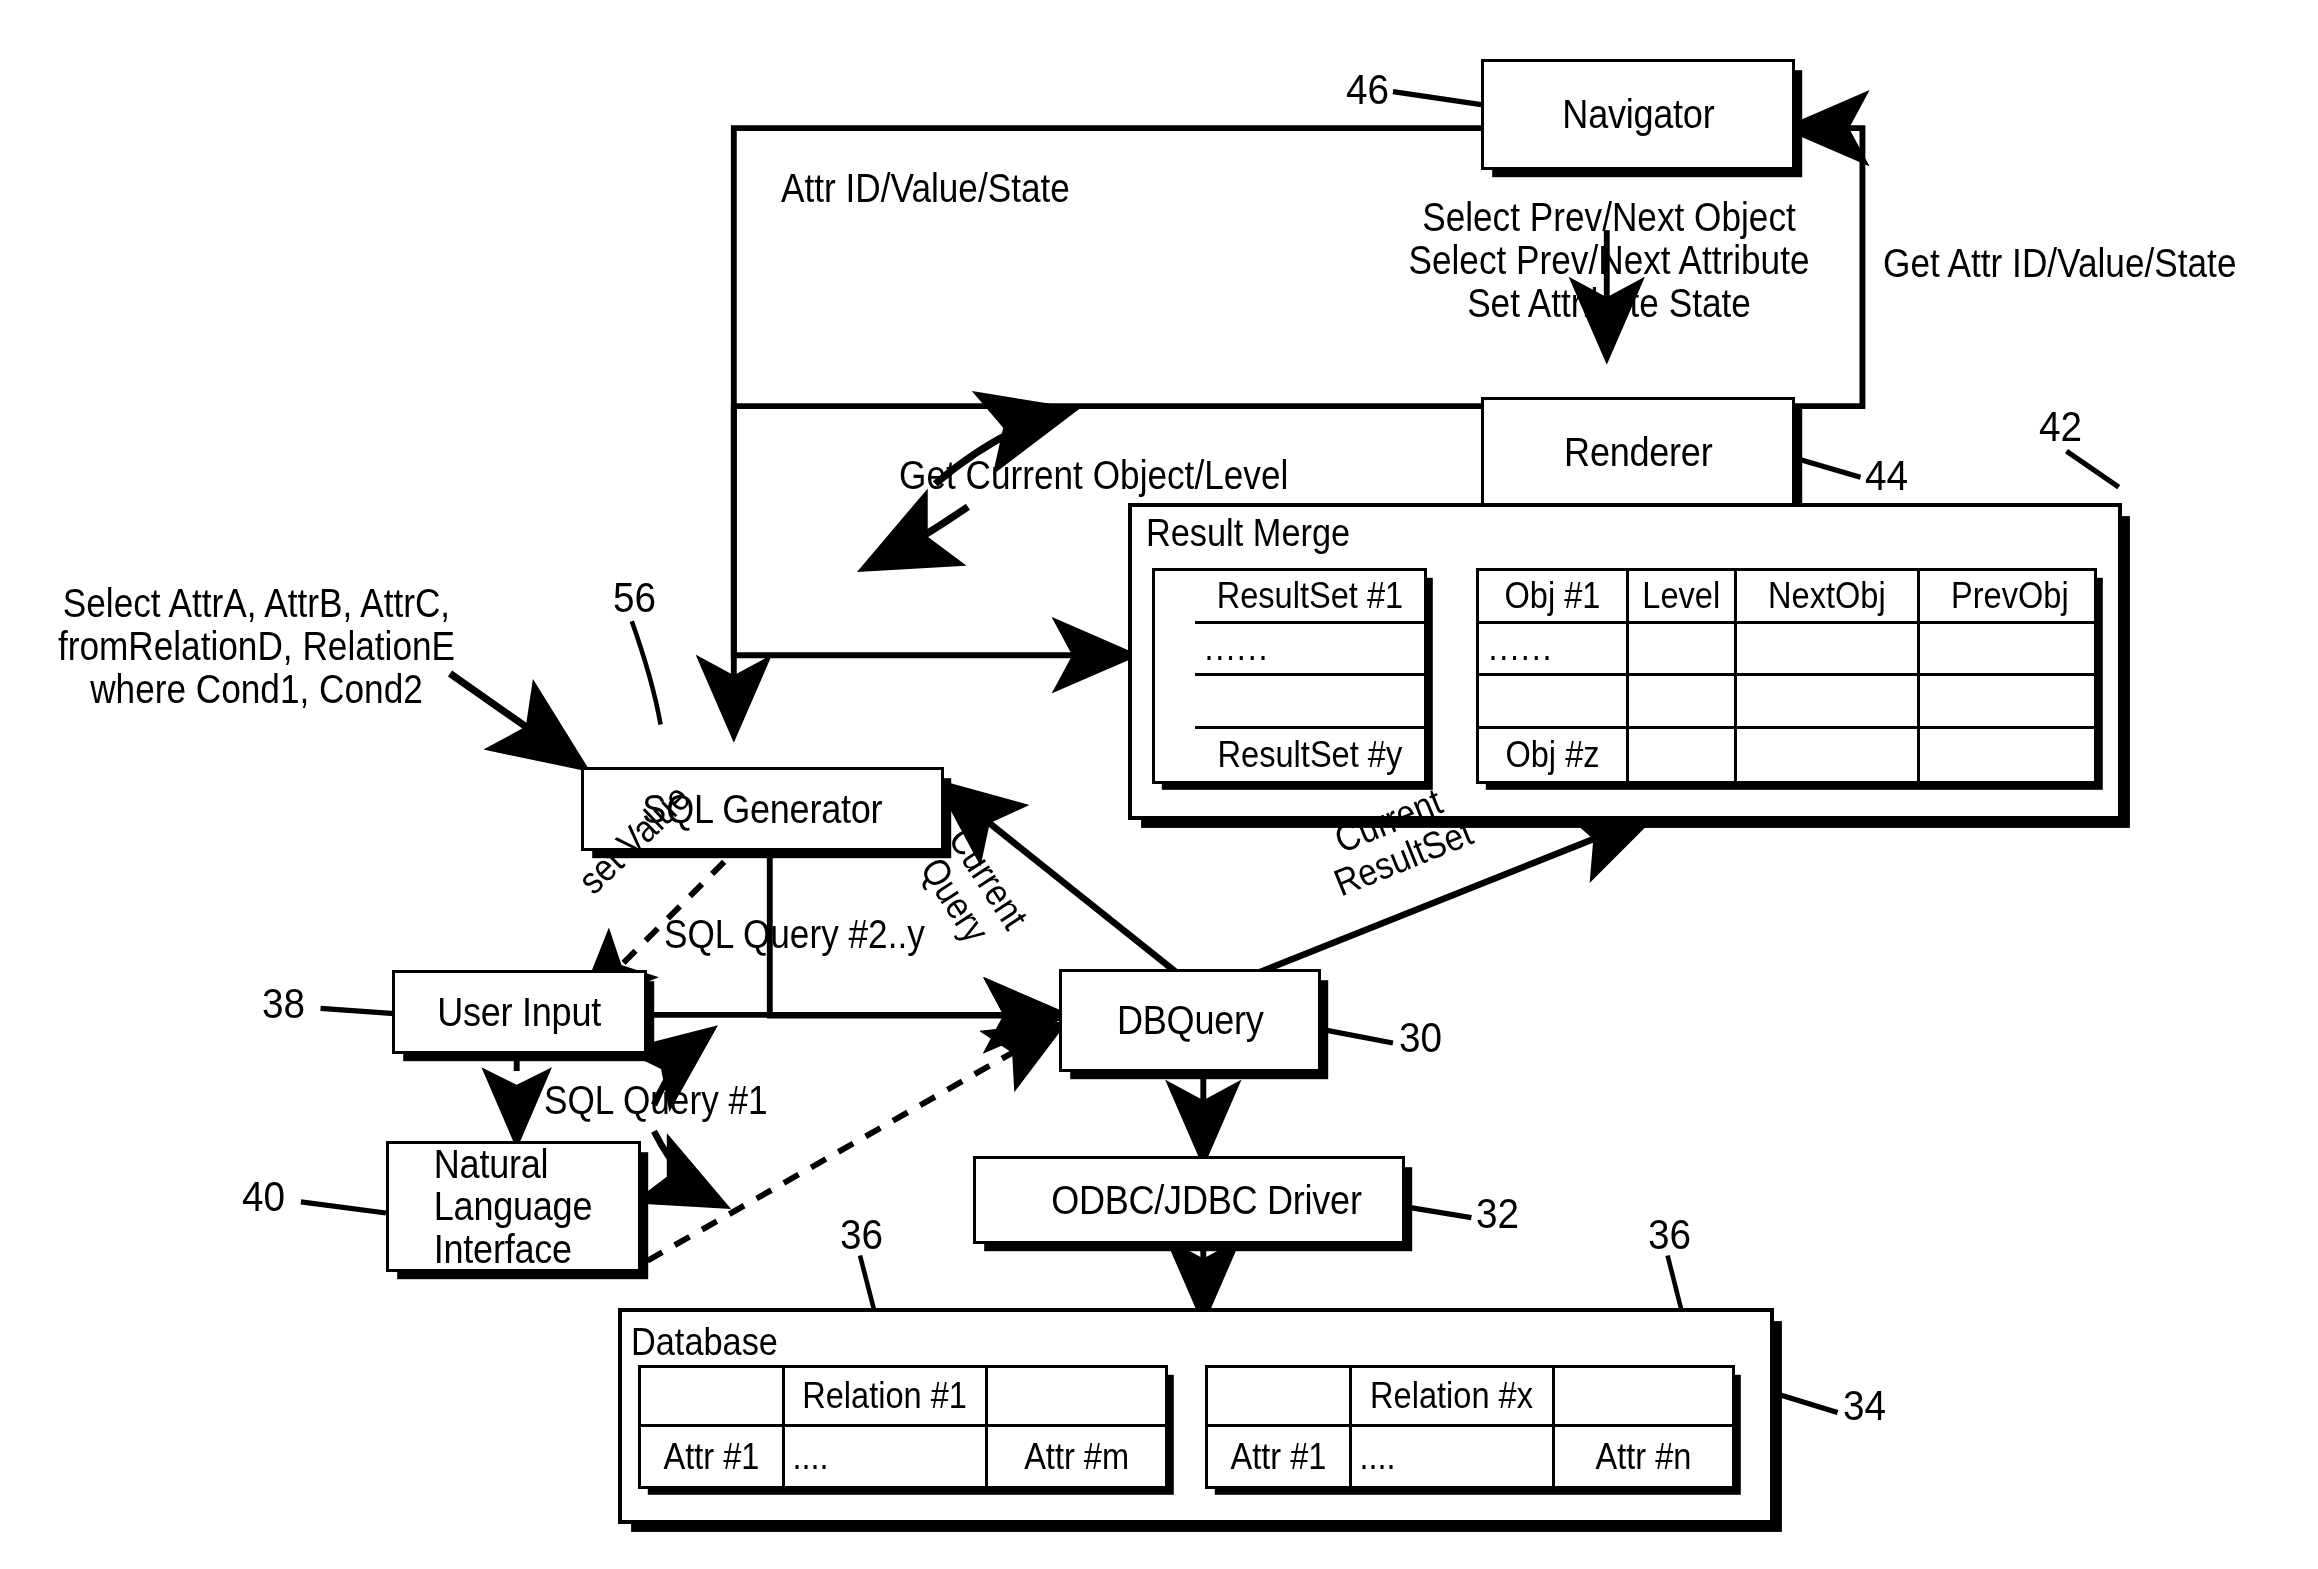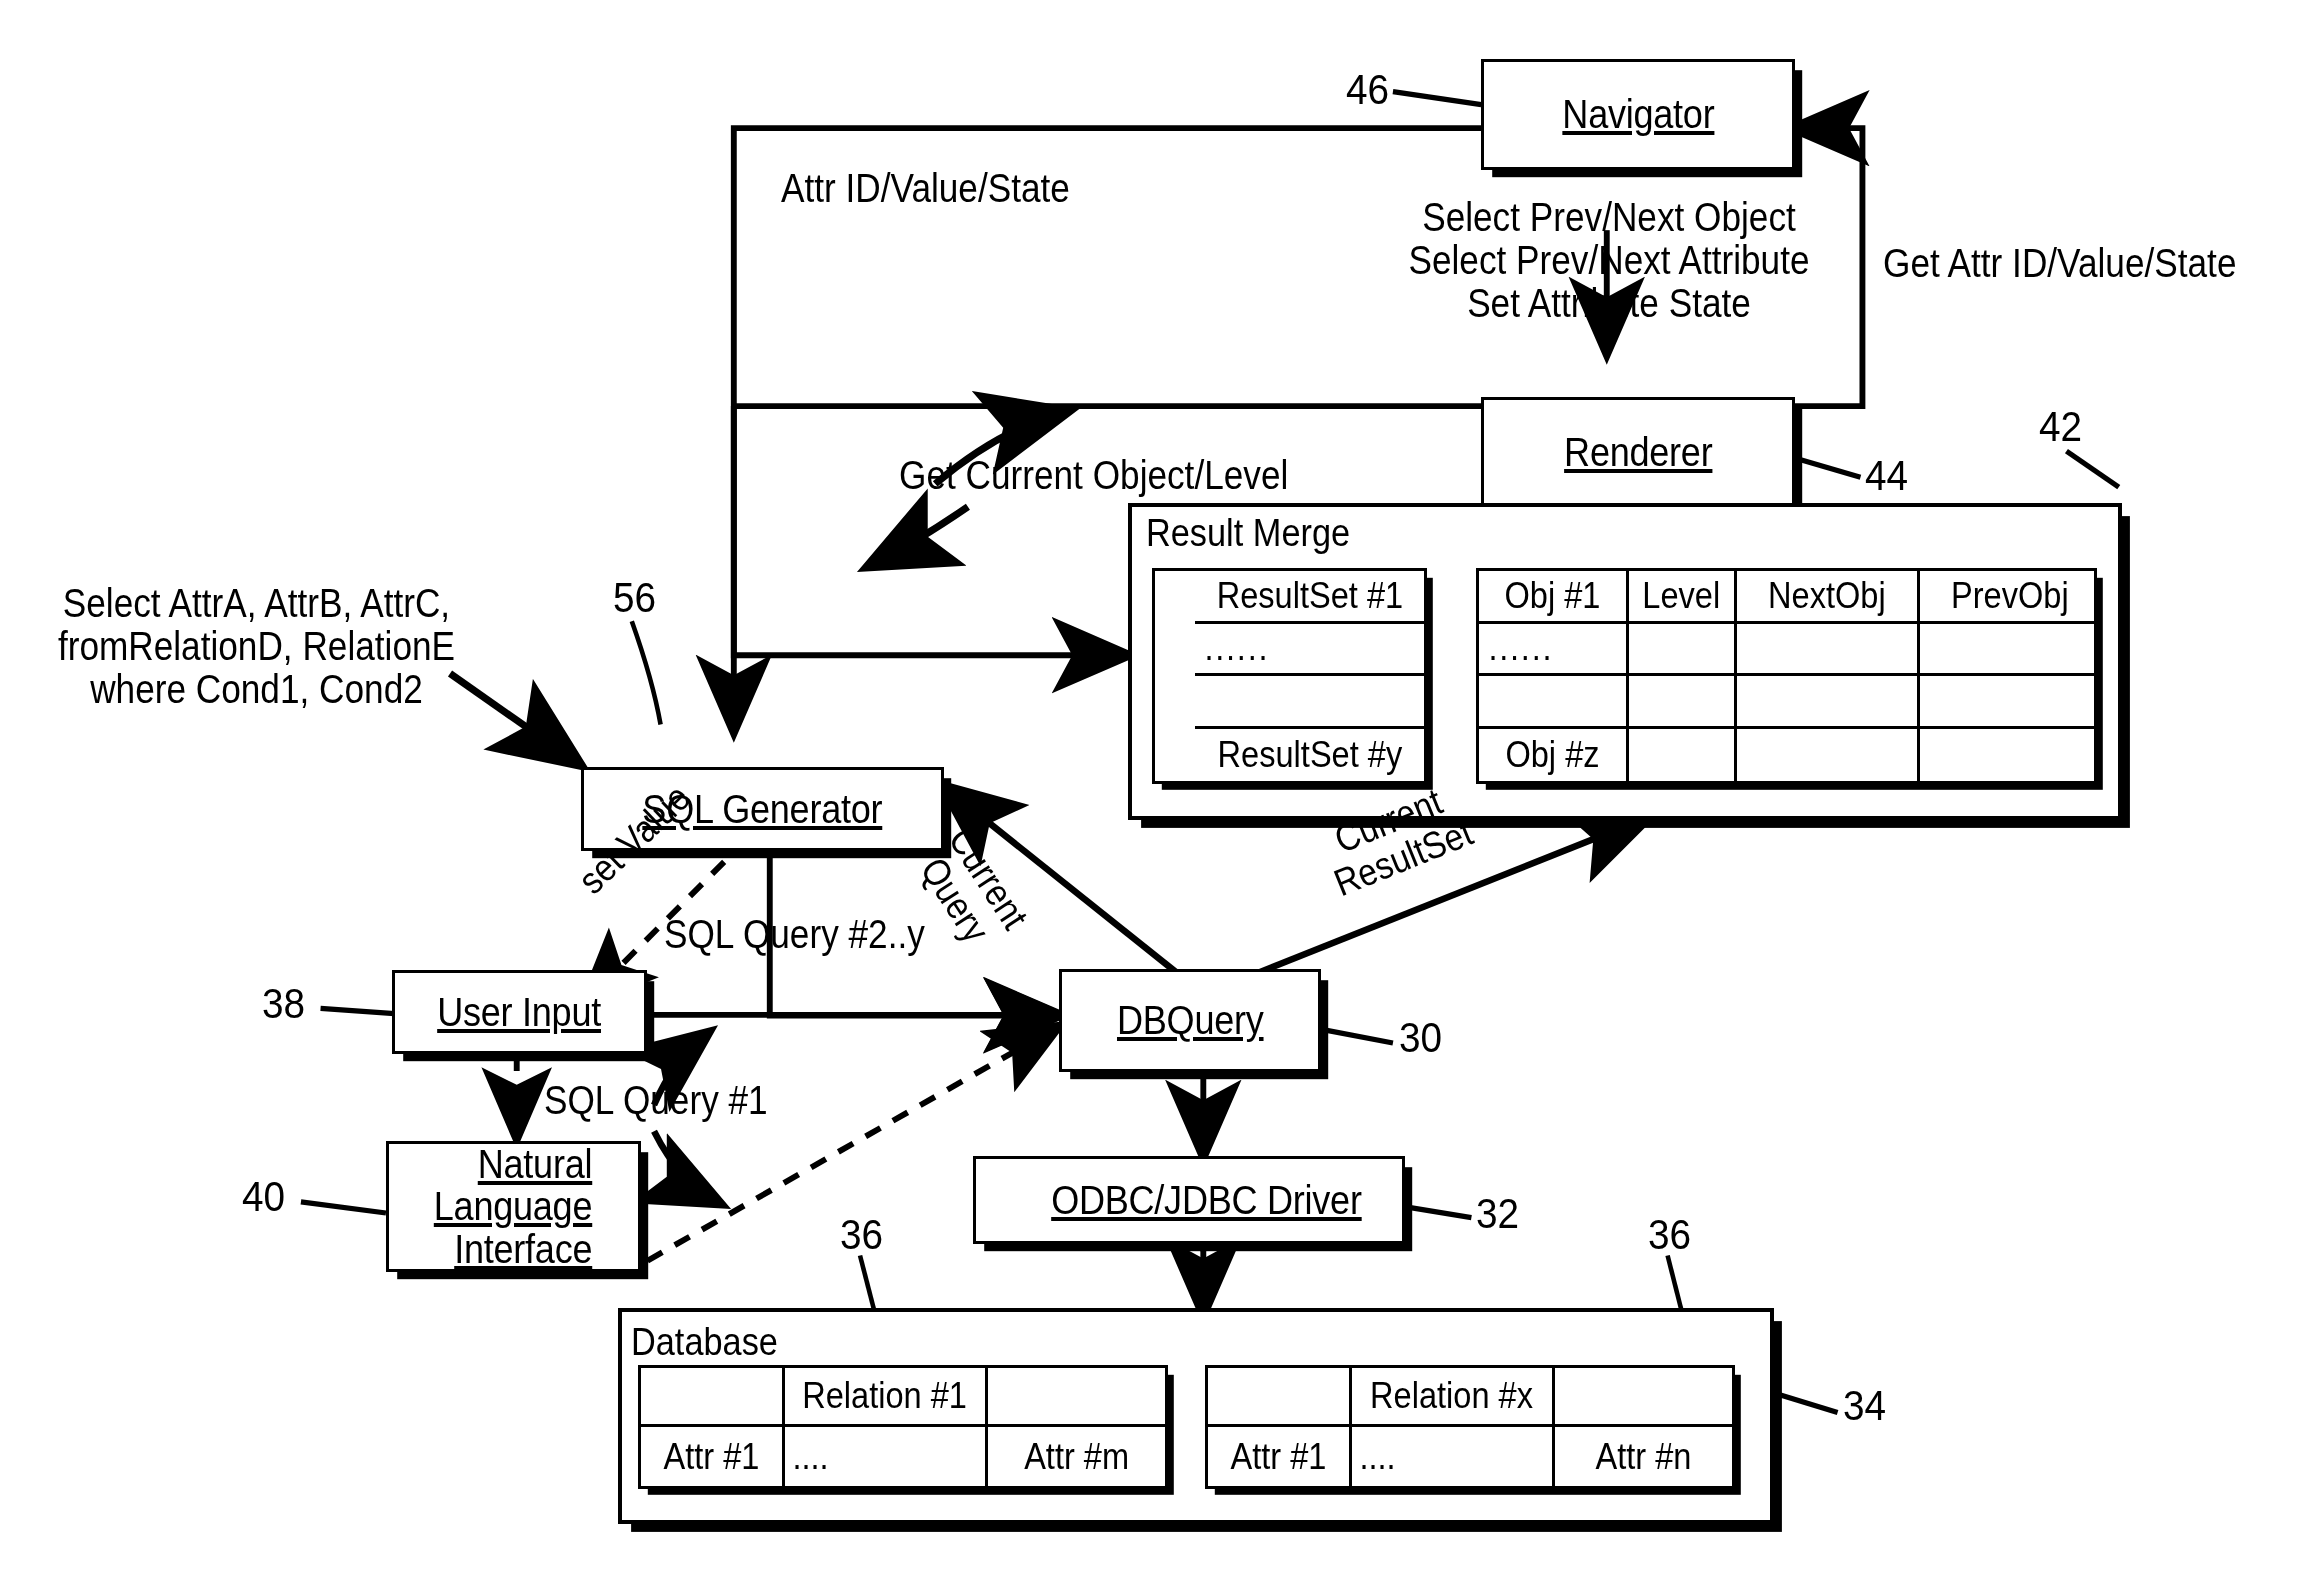--- a/index.html
+++ b/index.html
@@ -25,23 +25,22 @@
   
   .box {
     position: absolute;
     box-sizing: border-box;
     background: #fff;
     border: 3.9px solid #000;
     box-shadow: 9.2px 9.2px 0 -2px #000;
     display: flex;
     align-items: center;
     justify-content: center;
-    text-align: right;
+    text-align: left;
     line-height: 1.04;
-    text-decoration: underline;
   }
   .box span { display: block; }
   .boxlabel {
     font-size: 41px;
     letter-spacing: -0.3px;
     font-stretch: condensed;
     transform: scaleX(0.88);
   }
   
   .txt {

